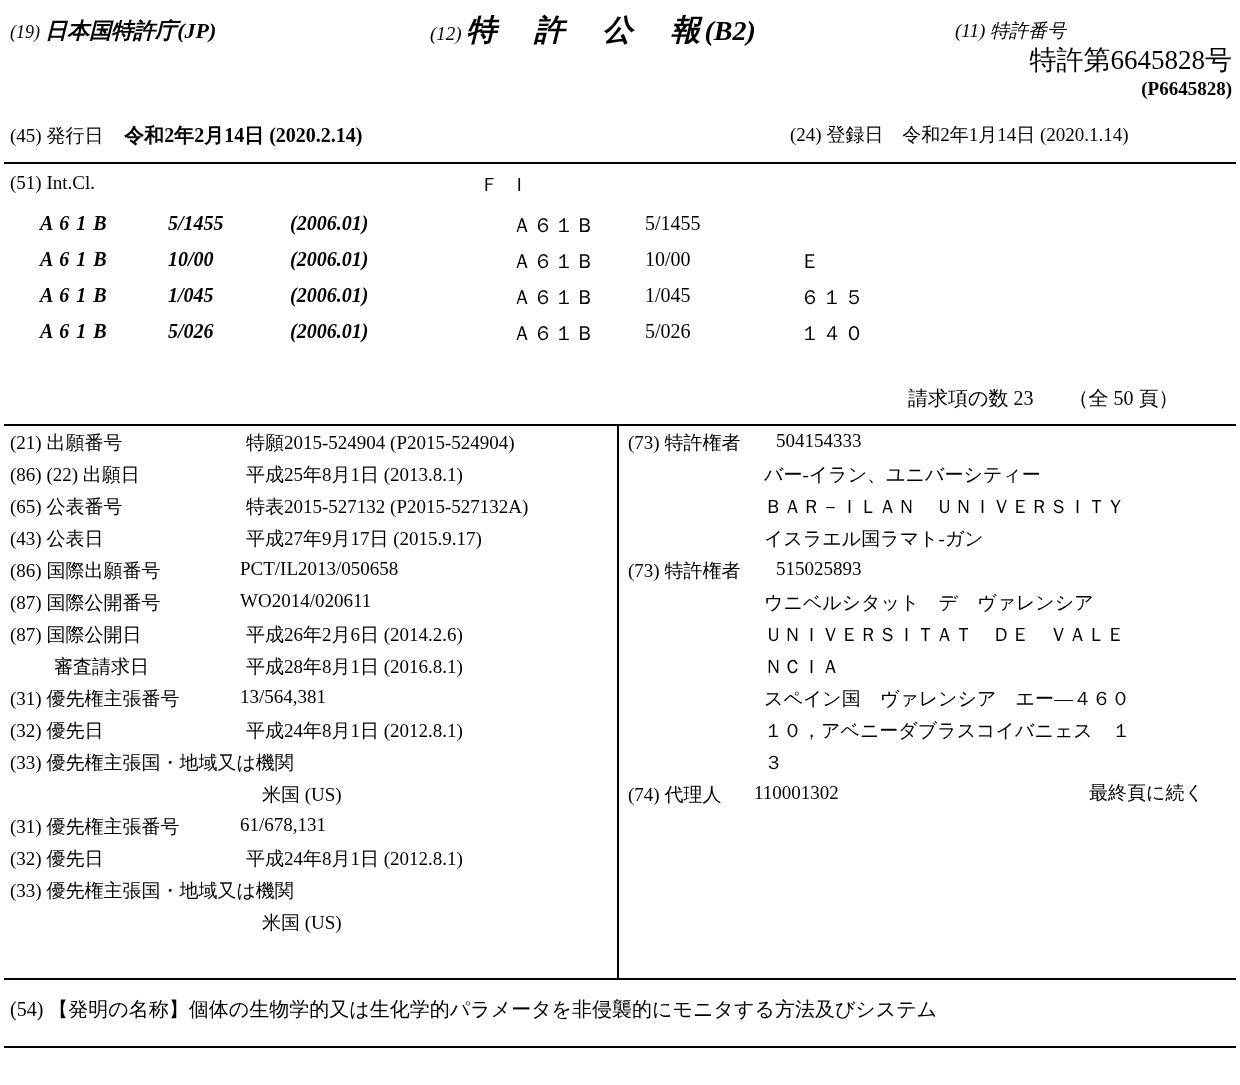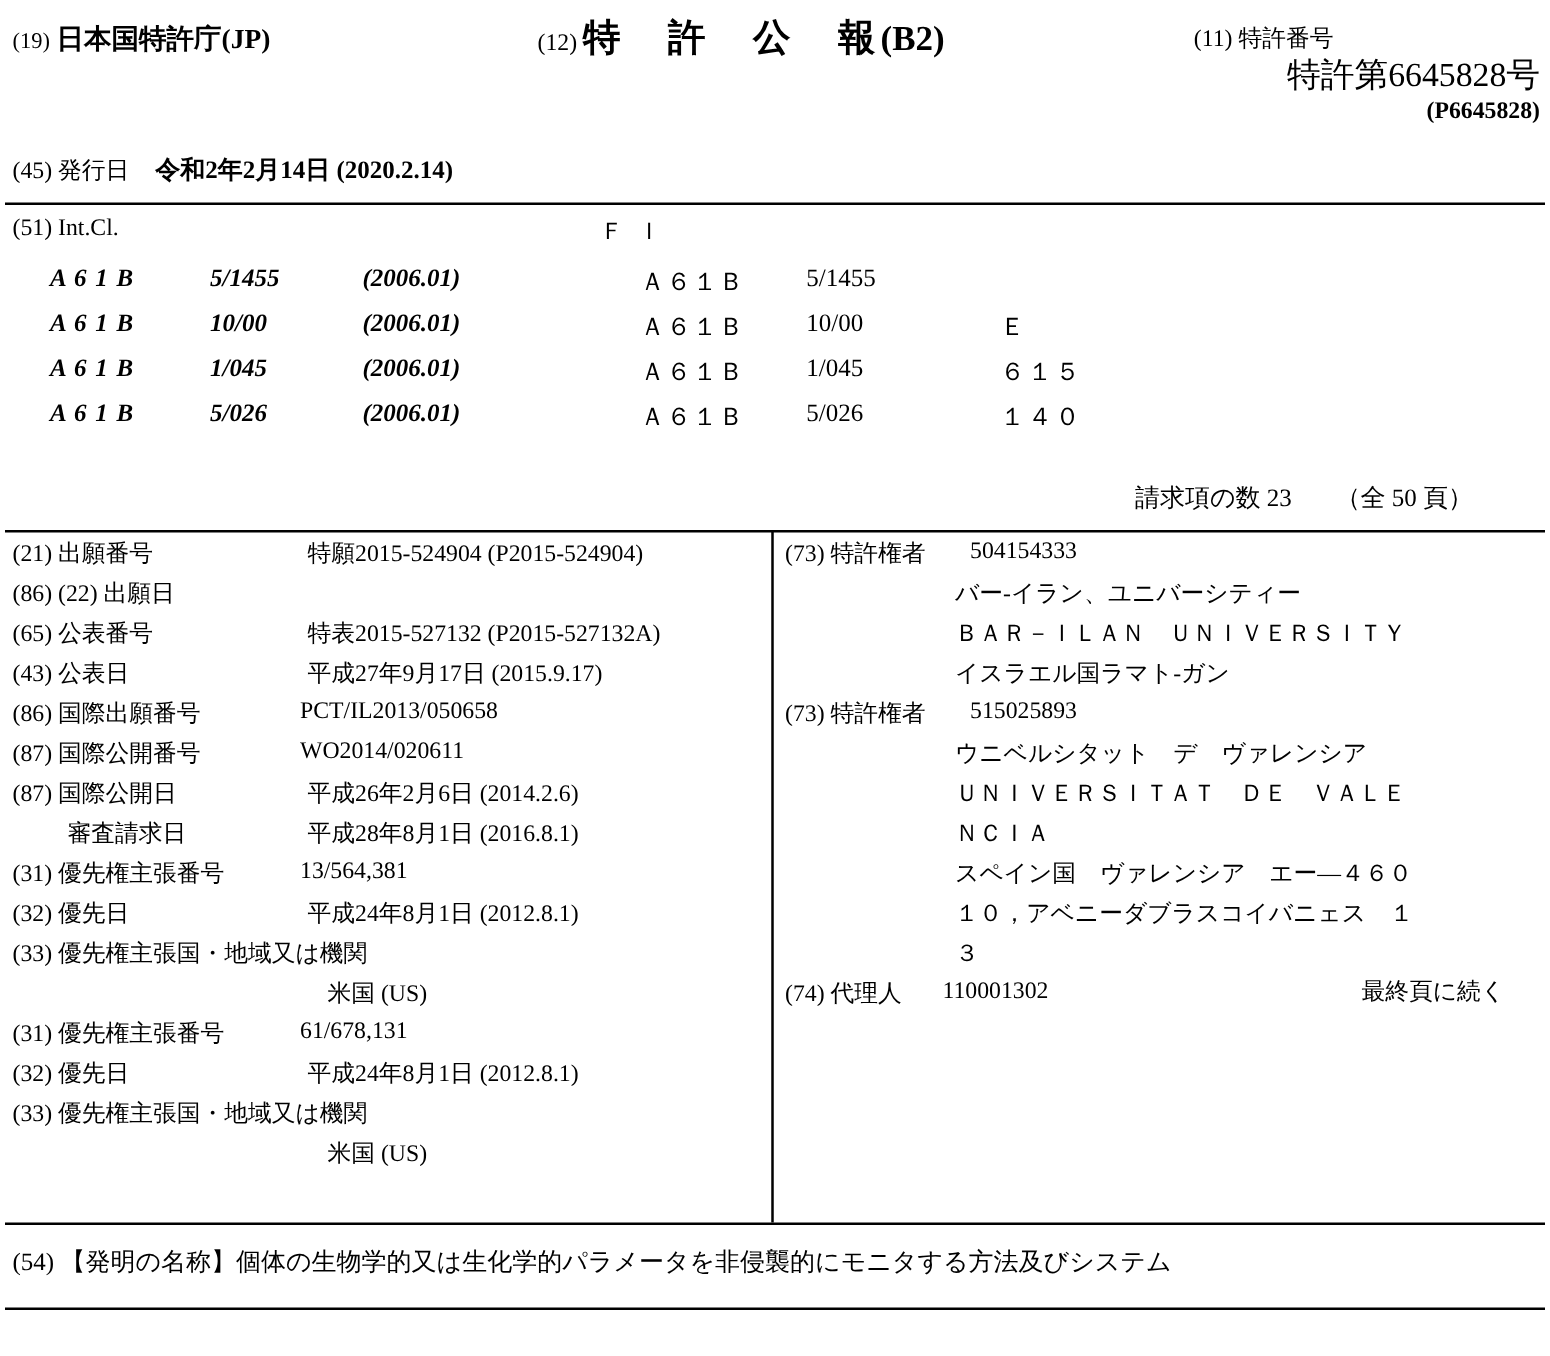--- a/index.html
+++ b/index.html
@@ -22,20 +22,21 @@
     padding: 0;
     box-sizing: border-box;
   }
 
   
   .hdr-row1 {
     position: absolute;
     left: 0; top: 10px;
     width: 1240px;
     height: 40px;
+    font-style: italic;
   }
   .jp-office {
     position: absolute;
     left: 10px; top: 6px;
     font-size: 21px;
     white-space: nowrap;
   }
   .jp-office .num { font-size: 18px; }
   .jp-office .bold { font-weight: bold; font-size: 22px; letter-spacing: 0px;}
   .kouhou {
@@ -228,20 +229,25 @@
     </div>
   </div>
 
   <div class="pat-no">特許第6645828号</div>
   <div class="pat-no-paren">(P6645828)</div>
 
   <div class="issue-date">
     <span>(45)</span>
     <span>発行日</span>
     <span class="val">令和2年2月14日 (2020.2.14)</span>
+  </div>
+  <div class="reg-date">
+    <span>(24)</span>
+    <span>登録日</span>
+    <span class="val">令和2年1月14日 (2020.1.14)</span>
   </div>
 
   <div class="rule" style="top:162px;"></div>
 
   <div class="ipc-block">
     <div class="ipc-head">
       <span>(51)</span>
       <span>Int.Cl.</span>
     </div>
     <div class="fi-head">Ｆ Ｉ</div>
@@ -292,20 +298,21 @@
 
     <div class="col-left">
 
       <div class="frow">
         <span class="lbl"><span>(21)</span> <span>出願番号</span></span>
         <span class="val">特願2015-524904 (P2015-524904)</span>
       </div>
 
       <div class="frow">
         <span class="lbl"><span>(86) (22)</span> <span>出願日</span></span>
+        <span class="val">平成25年8月1日 (2013.8.1)</span>
       </div>
 
       <div class="frow">
         <span class="lbl"><span>(65)</span> <span>公表番号</span></span>
         <span class="val">特表2015-527132 (P2015-527132A)</span>
       </div>
 
       <div class="frow">
         <span class="lbl"><span>(43)</span> <span>公表日</span></span>
         <span class="val">平成27年9月17日 (2015.9.17)</span>

